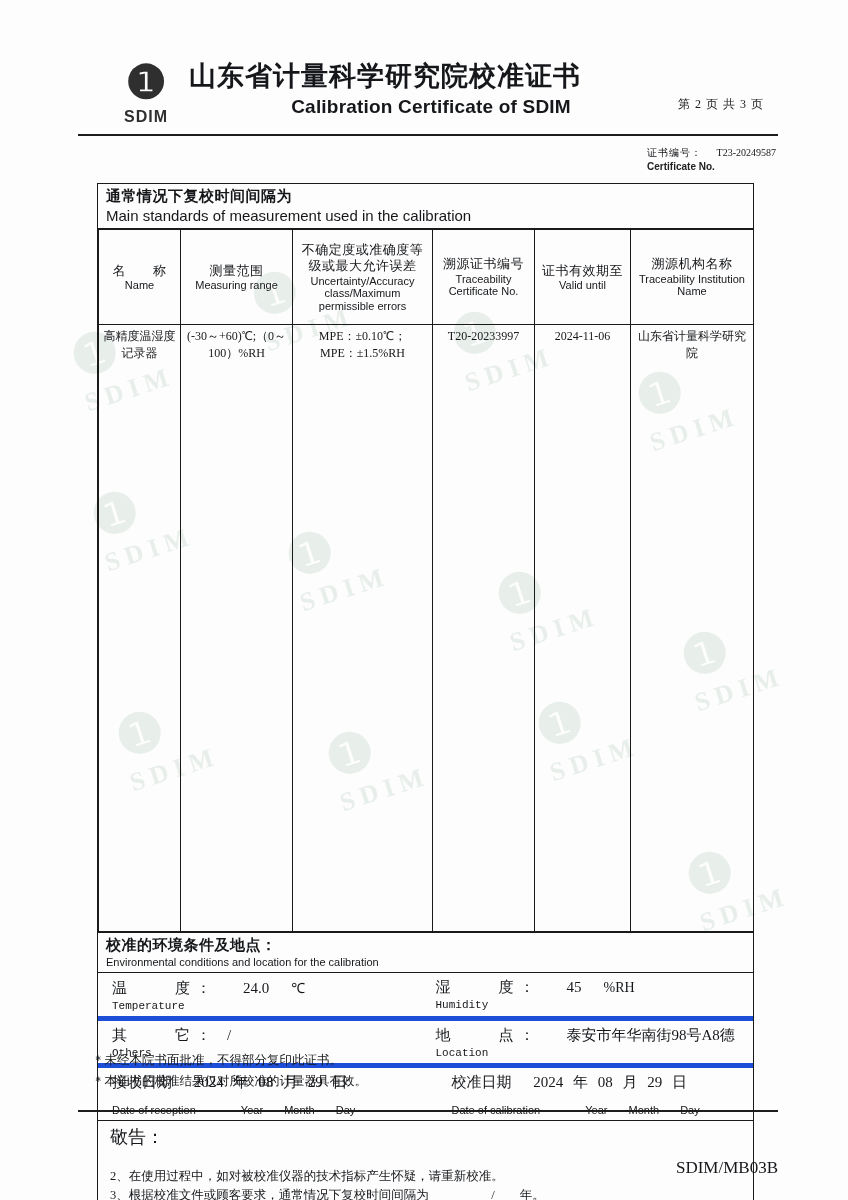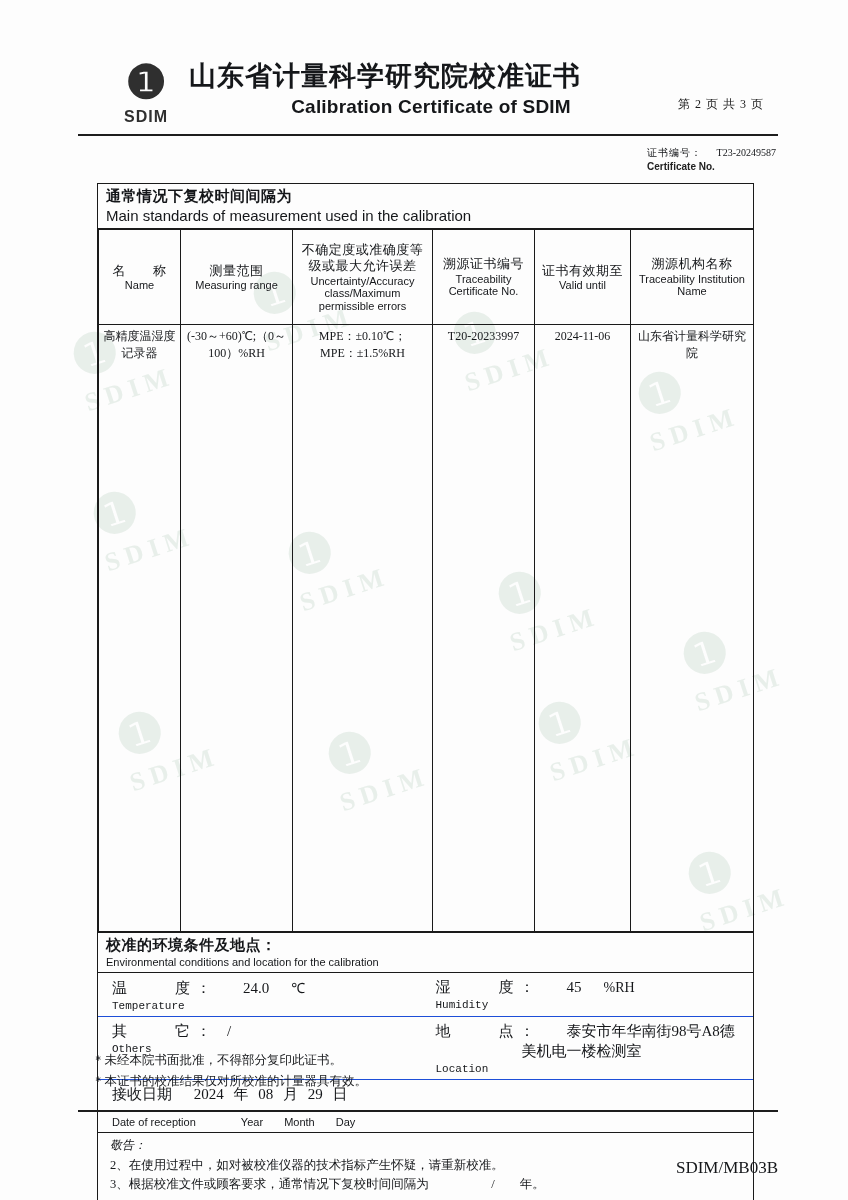--- a/index.html
+++ b/index.html
@@ -232,21 +232,21 @@
     font-weight: bold;
     letter-spacing: .5px;
   }
   .env-head .en {
     font-family: "Liberation Sans", sans-serif;
     font-size: 11px;
     margin-top: 1px;
   }
   .env-row {
     display: flex;
-    border-bottom: 1px solid #1d4ed8;
+    border-bottom: 5px solid #1d4ed8;
   }
   .env-row:last-child { border-bottom: none; }
   .env-cell {
     flex: 1 1 50%;
     padding: 5px 10px 4px 10px;
     box-sizing: border-box;
   }
   .env-cell.left { padding-left: 14px; }
   .env-line {
     display: flex;
@@ -299,23 +299,22 @@
   .date-en .s1 { display:inline-block; }
   .date-en .s2 { display:inline-block; margin-left: 42px;}
   .date-en .s3 { display:inline-block; margin-left: 18px;}
 
   
   .notes {
     padding: 4px 10px 8px 12px;
   }
   .notes .ttl {
     font-family: "Liberation Serif", serif;
-    font-size: 12px;
-    margin-bottom: 2px;
-    font-style: italic;
+    font-size: 18px;
+    margin-bottom: 18px;
   }
   .notes .item {
     font-family: "Liberation Serif", serif;
     font-size: 12.5px;
     line-height: 1.5;
   }
 
   
   .footer-rule {
     position: absolute;
@@ -520,21 +519,20 @@
           <span class="lbl">其　　它：</span>
           <span class="val" style="margin-left:10px;">/</span>
         </div>
         <div class="env-en">Others</div>
       </div>
       <div class="env-cell">
         <div class="env-line">
           <span class="lbl">地　　点：</span>
           <span class="val">泰安市年华南街98号A8德</span>
         </div>
-        <div class="env-cont">美机电一楼检测室</div>
         <div class="env-en">Location</div>
       </div>
     </div>
 
     <div class="date-row">
       <div class="date-half">
         <div class="date-line">
           <span>接收日期</span>
           <span class="v" style="margin-left:18px;">2024</span>
           <span>年</span>
@@ -543,20 +541,37 @@
           <span class="v">29</span>
           <span>日</span>
         </div>
         <div class="date-en">
           <span class="s1">Date of reception</span>
           <span class="s2">Year</span>
           <span class="s3">Month</span>
           <span class="s3">Day</span>
         </div>
       </div>
+      <div class="date-half">
+        <div class="date-line">
+          <span>校准日期</span>
+          <span class="v" style="margin-left:18px;">2024</span>
+          <span>年</span>
+          <span class="v">08</span>
+          <span>月</span>
+          <span class="v">29</span>
+          <span>日</span>
+        </div>
+        <div class="date-en">
+          <span class="s1">Date of calibration</span>
+          <span class="s2">Year</span>
+          <span class="s3">Month</span>
+          <span class="s3">Day</span>
+        </div>
+      </div>
     </div>
 
     <div class="notes">
       <div class="ttl">敬告：</div>
       <div class="item">2、在使用过程中，如对被校准仪器的技术指标产生怀疑，请重新校准。</div>
       <div class="item">3、根据校准文件或顾客要求，通常情况下复校时间间隔为　　　　　/　　年。</div>
     </div>
 
   </div>
 

